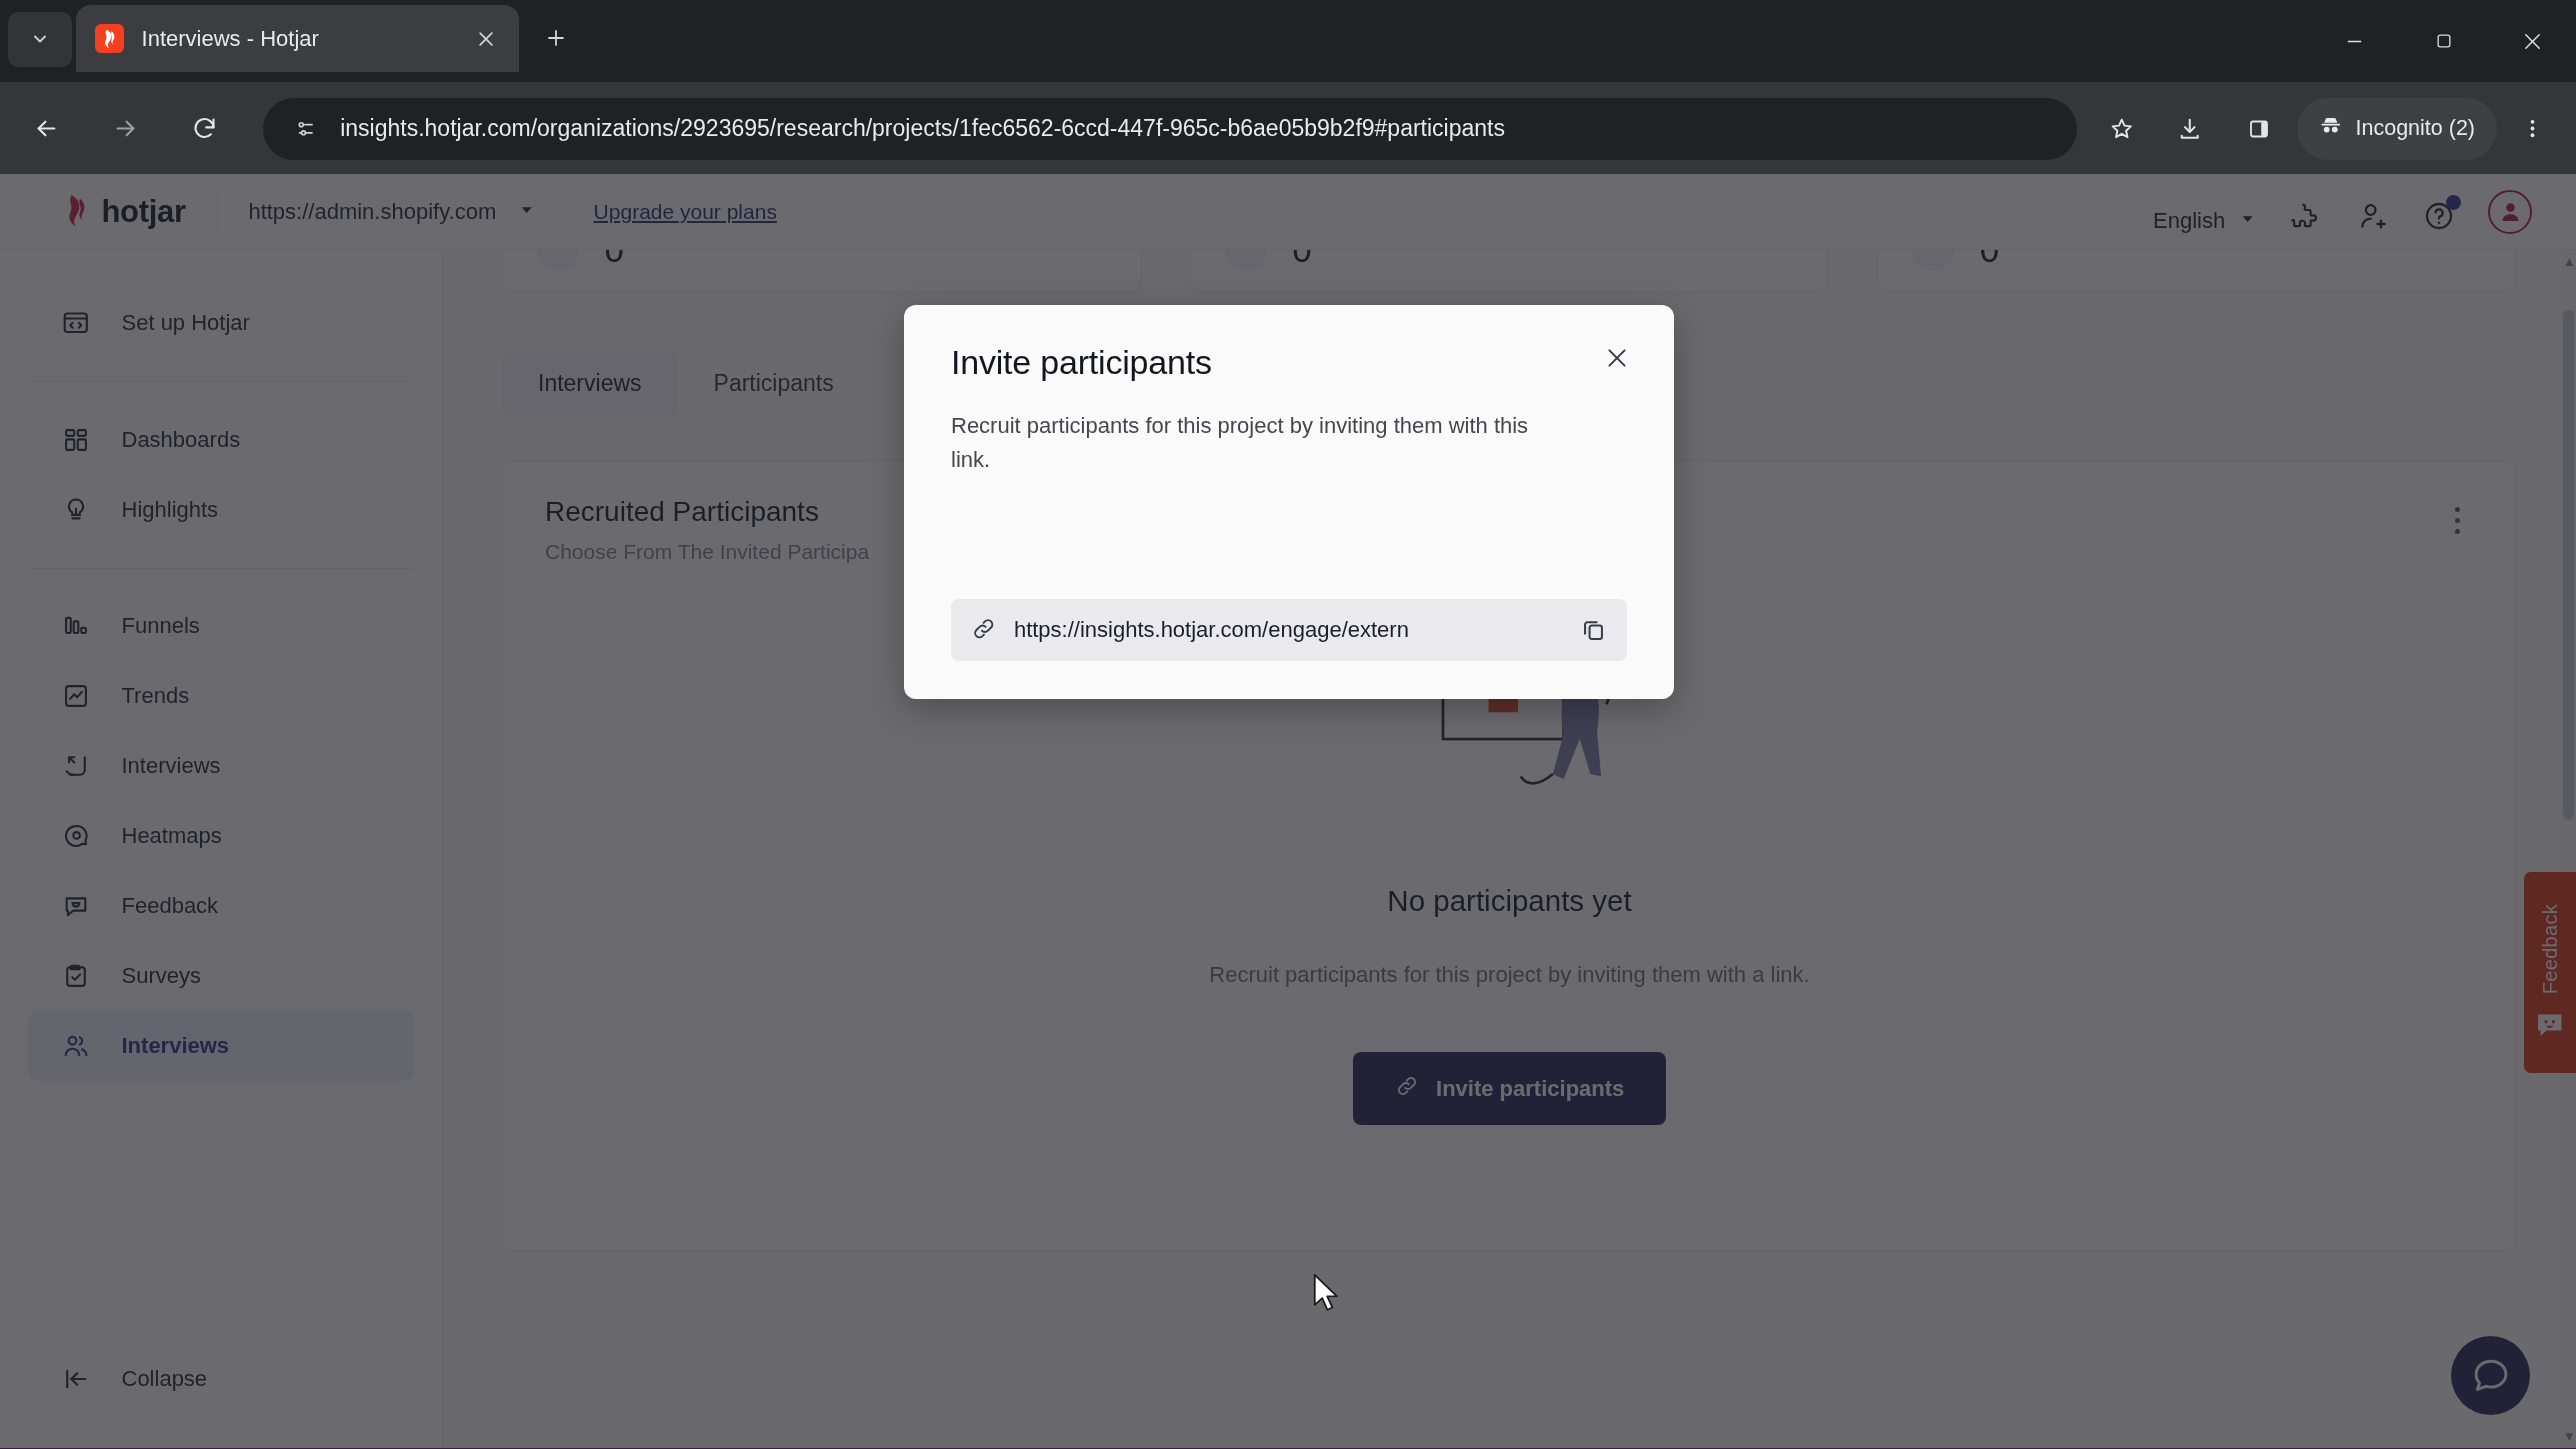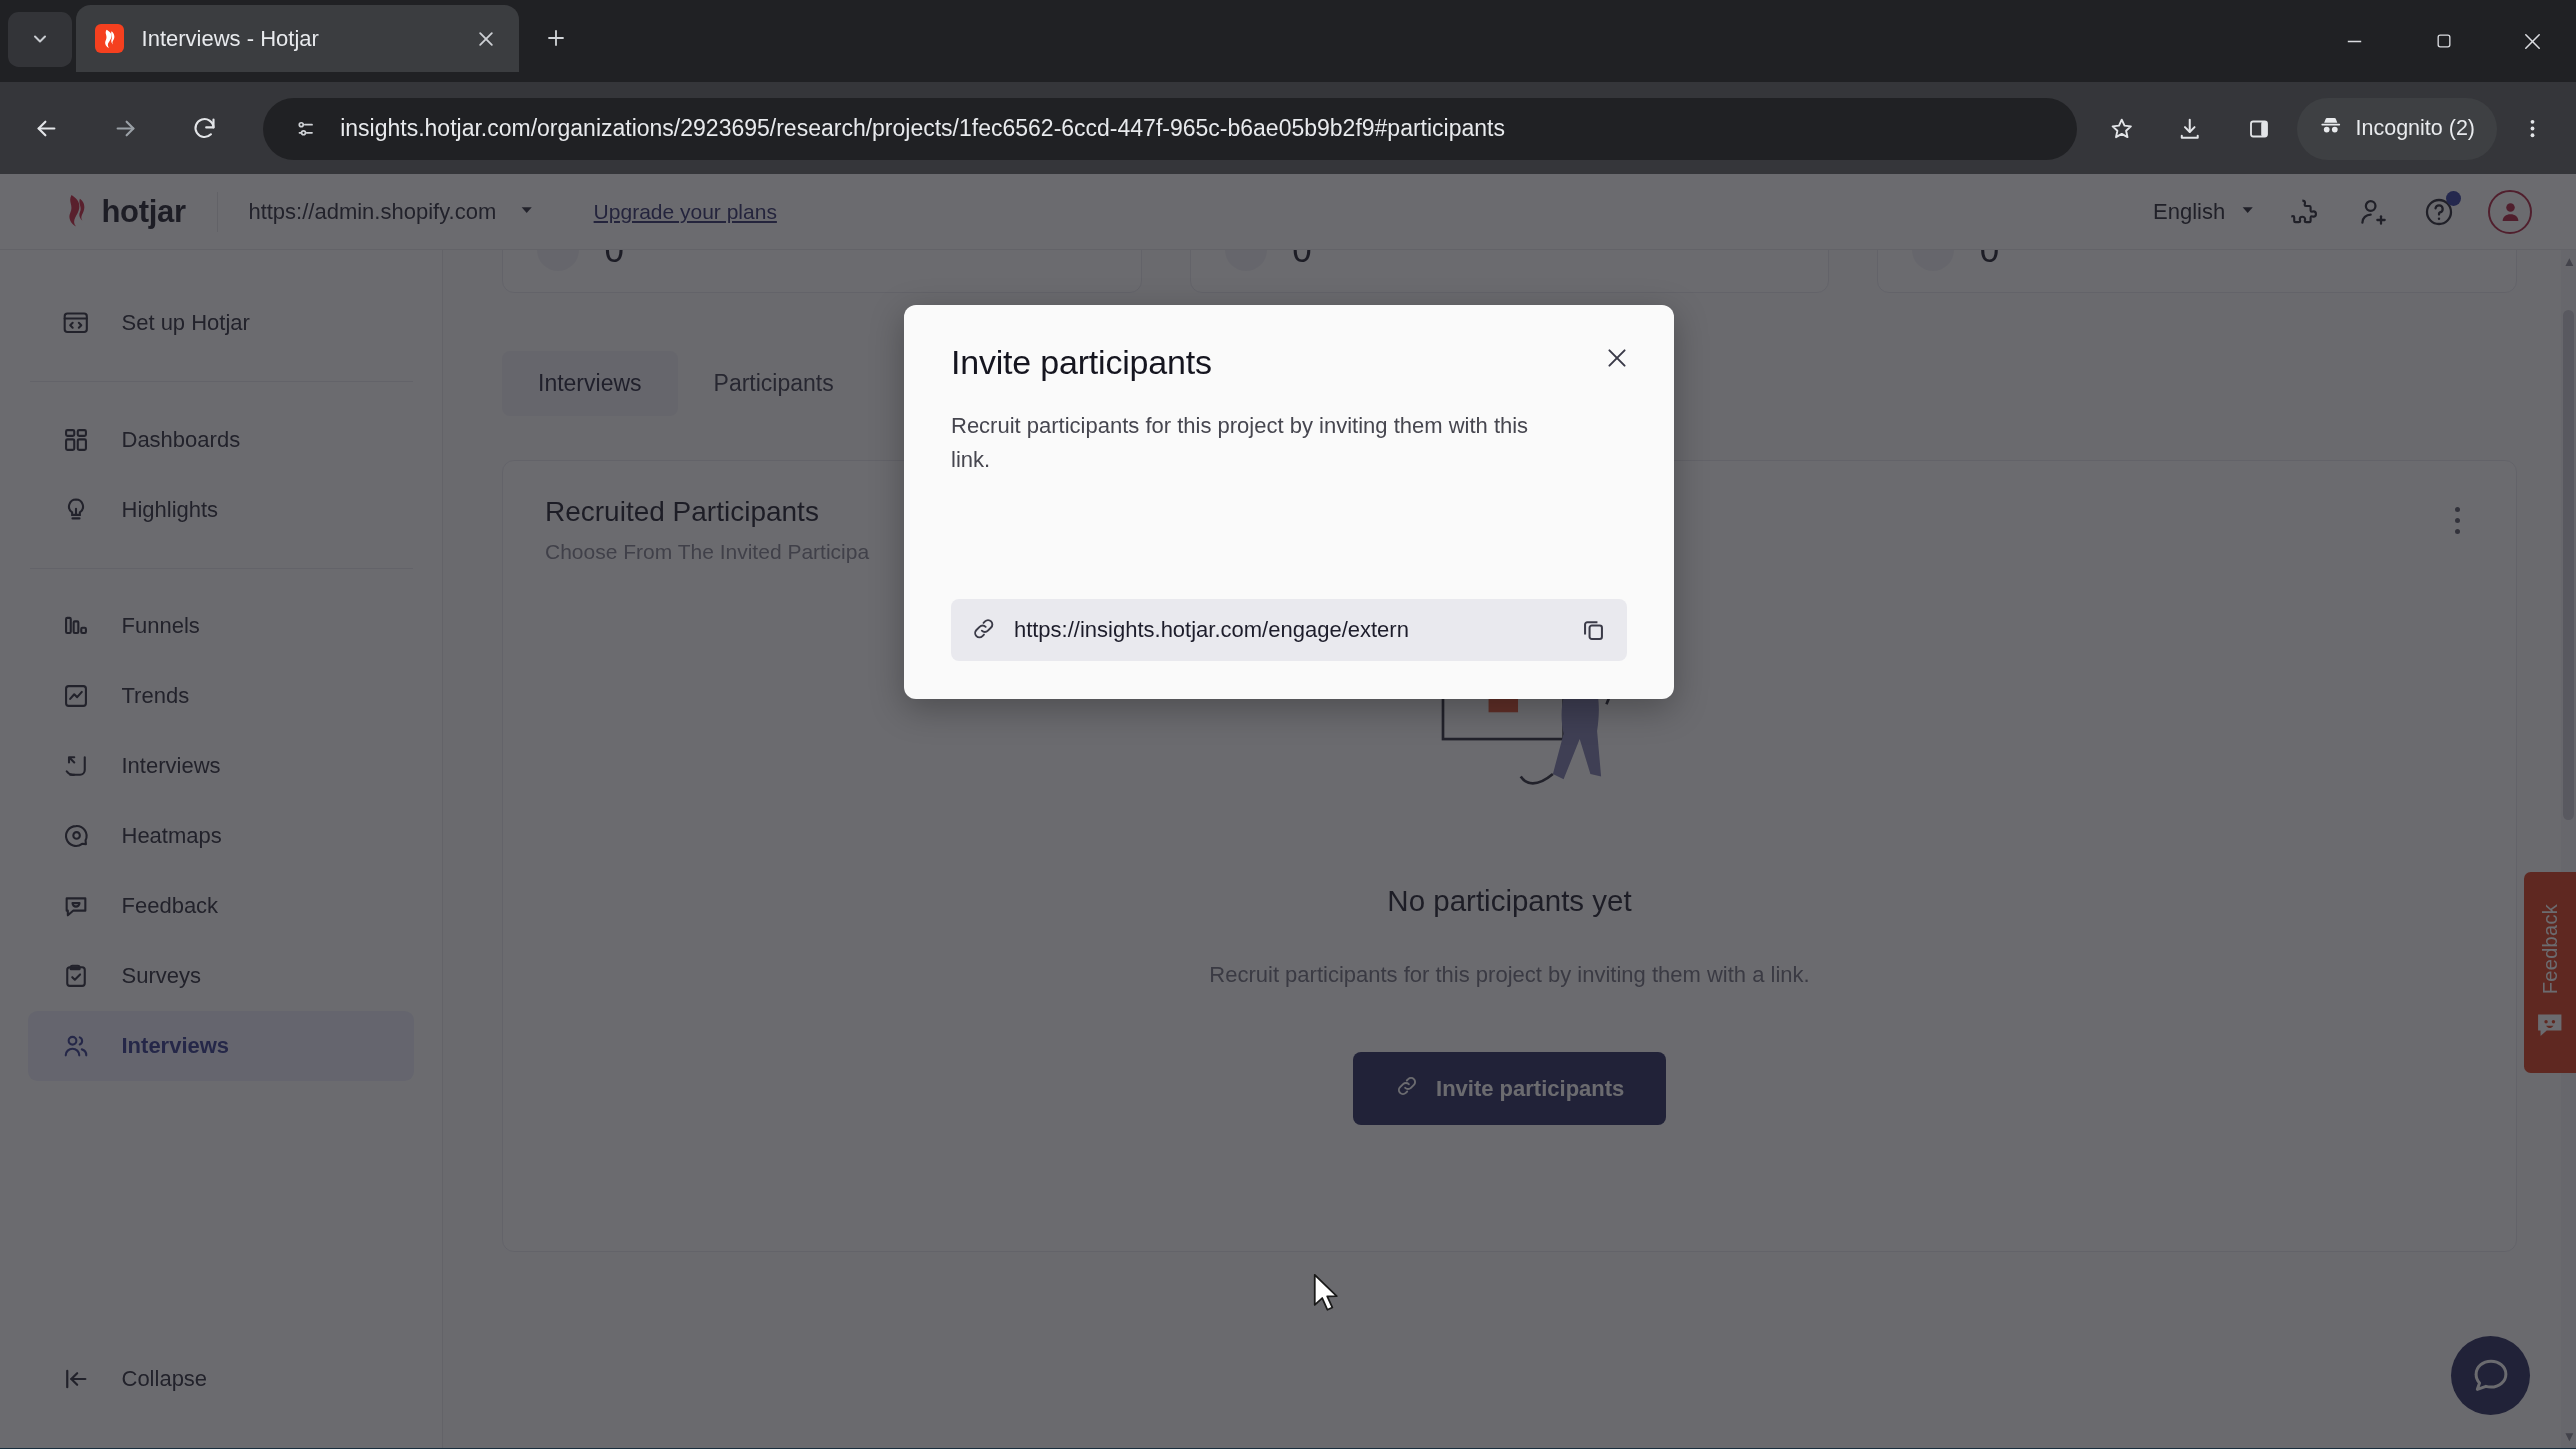--- a/index.html
+++ b/index.html
@@ -99,42 +99,42 @@
   }
   .tb-menu {
     width: 58px; height: 62px; margin-right: 14.8px;
     display: flex; align-items: center; justify-content: center;
     color: #e3e5e8; flex: 0 0 auto;
   }
 
   
   .page {
     position: absolute; left: 0; top: 174px; width: 2576px; height: 1275px;
-    background: #0c4a6e; overflow: hidden;
+    background: #701a75; overflow: hidden;
   }
   
   .hj-header {
     position: absolute; left: 0; top: 0; width: 2576px; height: 76px;
     background: #fff; border-bottom: 0.7px solid #e6e6ea;
     display: flex; align-items: center;
   }
   .hj-logo { margin-left: 60px; display: flex; align-items: center; gap: 9.4px; }
   .hj-logo-text { font-size: 31px; font-weight: 700; color: #1b1b28; letter-spacing: -0.3px; }
   .hj-sep { width: 0.7px; height: 40px; background: #e3e3e8; margin: 0 31px; }
   .hj-site {
     display: flex; align-items: center; gap: 22px;
     color: #2b2b3a; font-size: 22px;
   }
   .hj-upgrade {
     margin-left: 58px; color: #2f2f6b; font-size: 21px;
     text-decoration: underline;
   }
   .hj-right {
     margin-left: auto; margin-right: 44px;
-    display: flex; align-items: center; gap: 31px;
+    display: flex; align-items: flex-end; gap: 31px;
   }
   .hj-lang { display: flex; align-items: center; gap: 13.4px; color: #23232f; font-size: 22px; }
   .hj-ic { width: 36px; height: 36px; display: flex; align-items: center; justify-content: center; position: relative; color: #23232f; }
   .hj-dot { position: absolute; top: -2.7px; right: -4px; width: 14.8px; height: 14.8px; border-radius: 50%; background: #2f3b9e; }
   .hj-avatar {
     width: 44px; height: 44px; border-radius: 50%;
     border: 2.7px solid #b0203f; display: flex; align-items: center; justify-content: center;
     color: #b0203f;
   }
 

